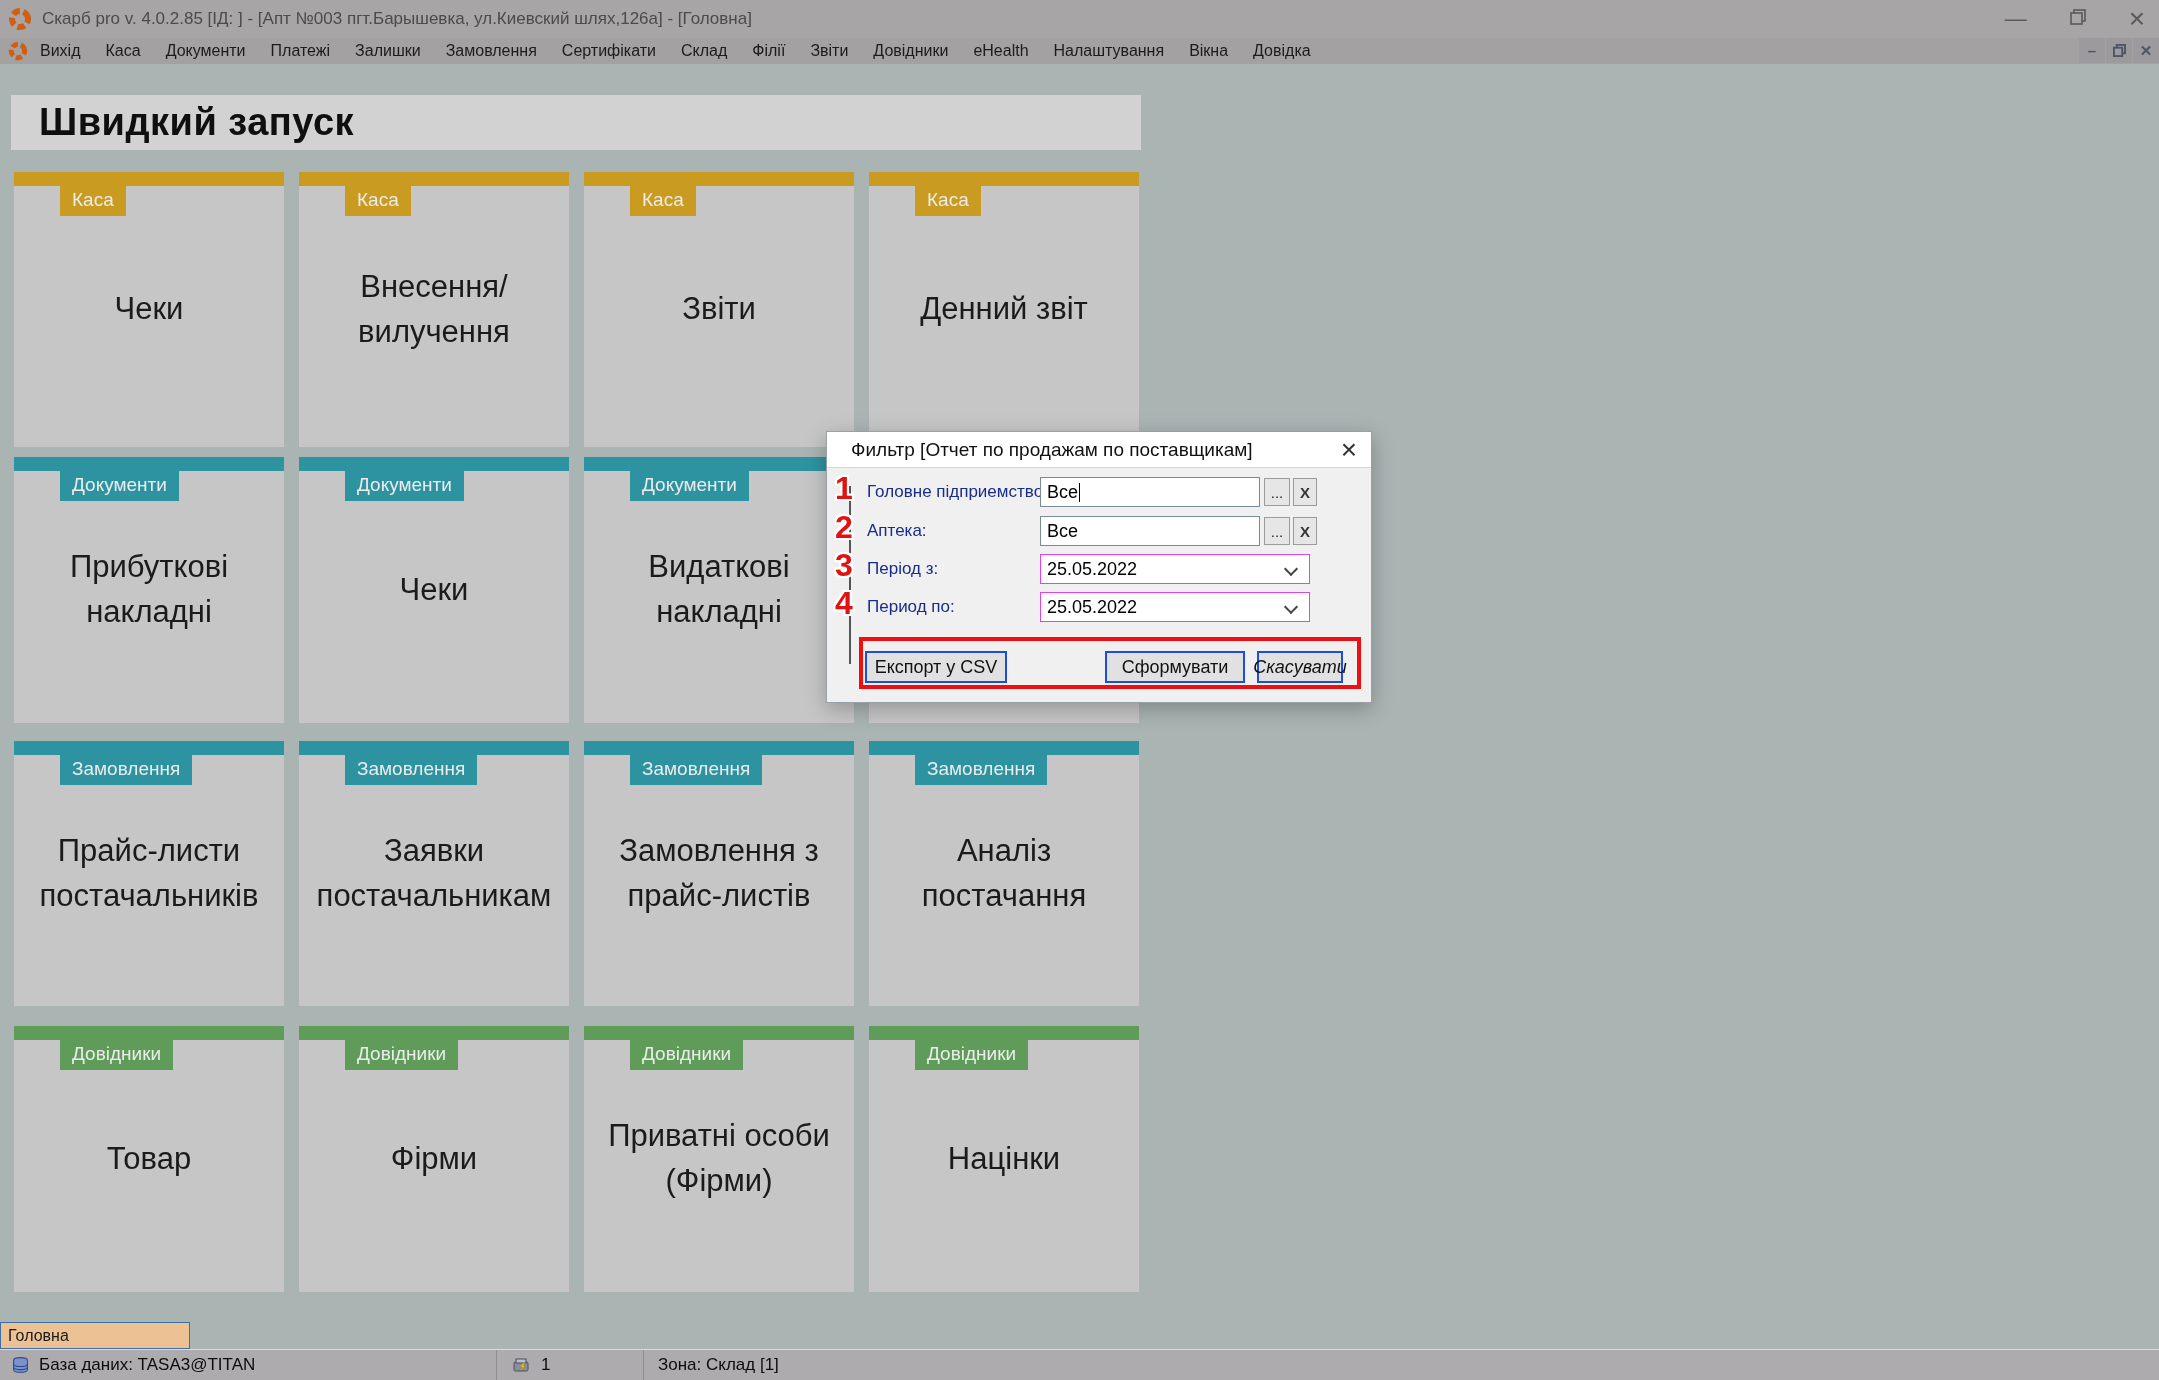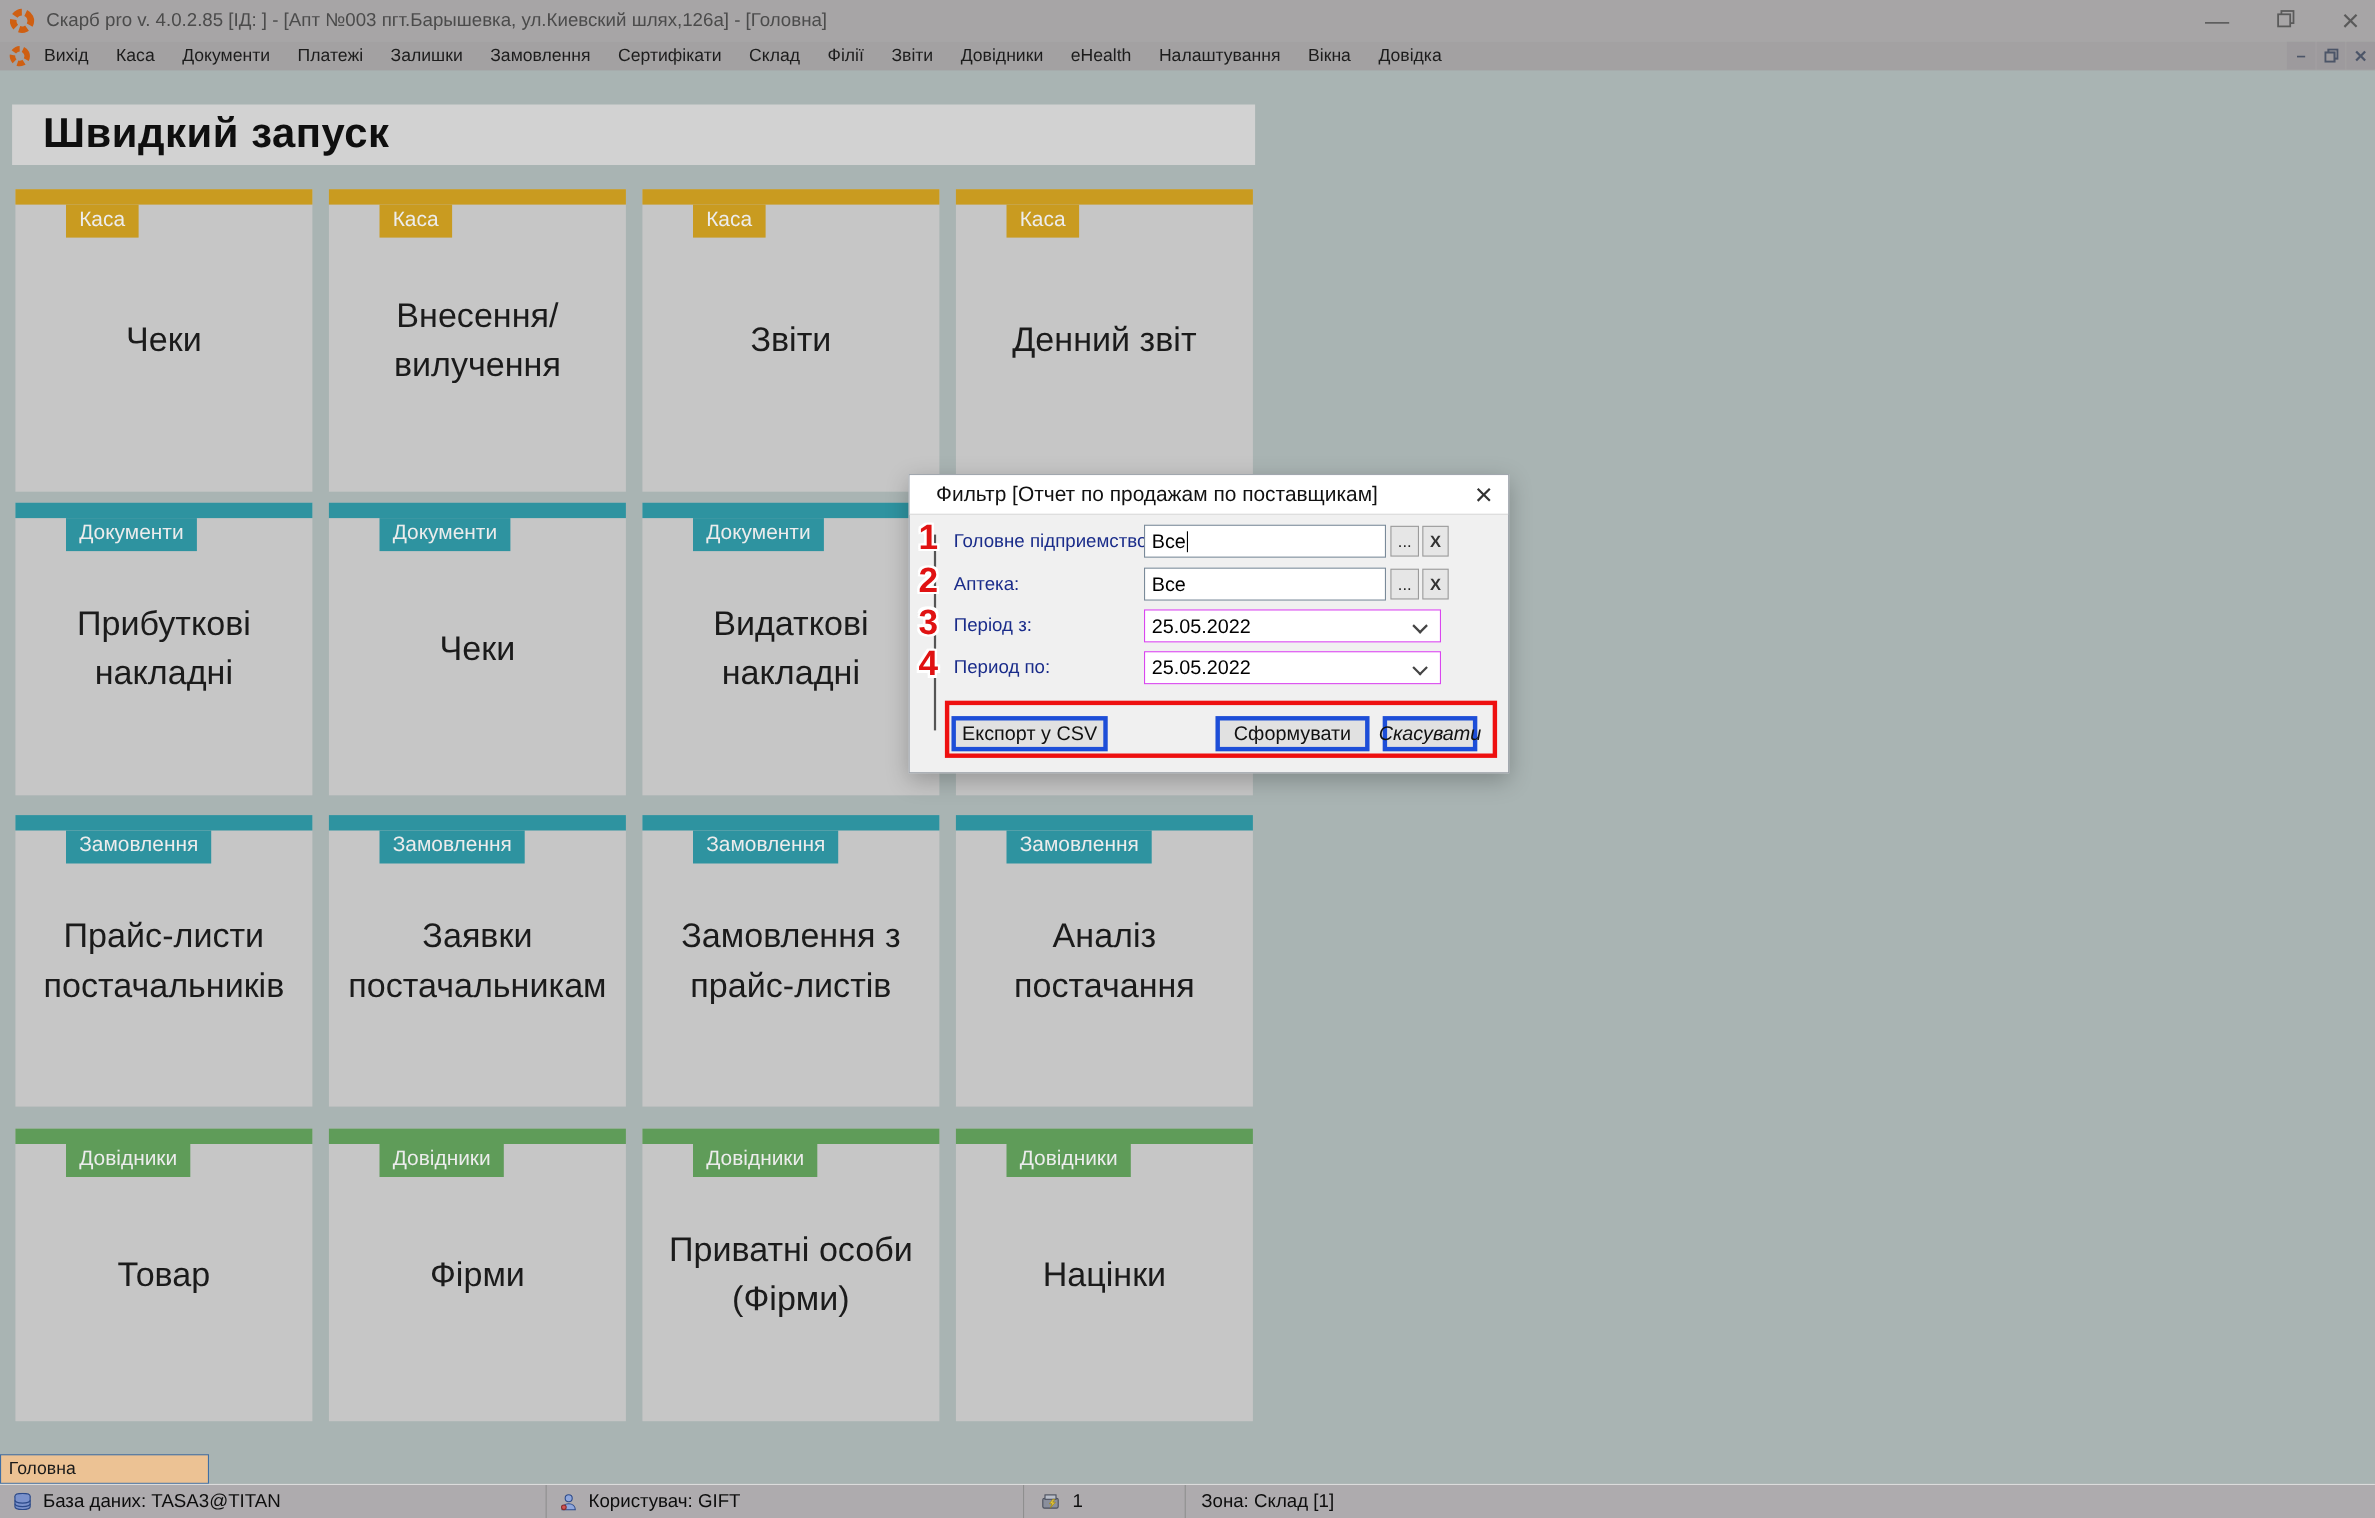--- a/index.html
+++ b/index.html
@@ -75,21 +75,21 @@
   .dlg-combo{
     position:absolute;left:213px;top:0;width:270px;height:30px;background:#fff;
     border:1px solid #d946ef;box-sizing:border-box;font-size:18px;color:#000;
     display:flex;align-items:center;padding-left:6px;
   }
   .chev{position:absolute;right:13px;top:9px;width:8px;height:8px;
     border-right:2px solid #444;border-bottom:2px solid #444;transform:rotate(45deg);}
   .red-box{position:absolute;left:32px;top:205px;width:502px;height:52px;
     border:4px solid #ee1010;box-sizing:border-box;}
   .dlg-btn{
-    position:absolute;top:219px;height:32px;background:#e1e1e1;border:4px solid #1d4ed8;
+    position:absolute;top:219px;height:32px;background:#e1e1e1;border:2px solid #1d4ed8;
     box-sizing:border-box;display:flex;align-items:center;justify-content:center;
     font-size:18px;color:#111;white-space:nowrap;
   }
   .btn-export{left:38px;width:142px;}
   .btn-generate{left:278px;width:140px;}
   .btn-cancel{left:430px;width:86px;font-style:italic;}
   
   .anno-line{position:absolute;left:849px;top:486px;width:2px;height:178px;background:#555;}
   .anno-num{
     position:absolute;left:835px;width:34px;text-align:left;
@@ -310,30 +310,20 @@
   <div class="status-cell" style="width:497px">
     <span class="s-icon">
       <svg width="17" height="17" viewBox="0 0 16 16">
           <ellipse cx="8" cy="3" rx="6.5" ry="2.4" fill="#7b92cc" stroke="#2c4a8a"></ellipse>
           <path d="M1.5 3v9c0 1.3 2.9 2.4 6.5 2.4s6.5-1.1 6.5-2.4V3" fill="#7b92cc" stroke="#2c4a8a"></path>
           <path d="M1.5 6.5c0 1.3 2.9 2.4 6.5 2.4s6.5-1.1 6.5-2.4M1.5 9.5c0 1.3 2.9 2.4 6.5 2.4s6.5-1.1 6.5-2.4" fill="none" stroke="#2c4a8a"></path>
         </svg>
     </span>
     <span class="s-txt">База даних: TASA3@TITAN</span>
   </div>
-  <div class="status-cell" style="width:434px">
-    <span class="s-icon">
-      <svg width="16" height="17" viewBox="0 0 16 16">
-          <circle cx="8" cy="4.5" r="3.2" fill="#8fa7dd" stroke="#2c4a8a"></circle>
-          <path d="M2 15c0-3.4 2.7-5.5 6-5.5s6 2.1 6 5.5z" fill="#8fa7dd" stroke="#2c4a8a"></path>
-          <circle cx="3.6" cy="12.8" r="2.1" fill="#d45555" stroke="#8a2c2c"></circle>
-        </svg>
-    </span>
-    <span class="s-txt">Користувач: GIFT</span>
-  </div>
   <div class="status-cell" style="width:147px">
     <span class="s-icon" style="margin-left:16px">
       <svg width="18" height="16" viewBox="0 0 18 16">
           <rect x="1" y="5" width="14" height="9" rx="1.5" fill="#8a8f9c" stroke="#4a4f5c"></rect>
           <rect x="3" y="2" width="10" height="4" fill="#b9bec9" stroke="#4a4f5c"></rect>
           <path d="M10 6l-3 4h2.4l-1.6 4 4.6-5.4h-2.4l2-2.6z" fill="#e8c93a" stroke="#9c8410" stroke-width="0.6"></path>
         </svg>
     </span>
     <span class="s-txt">1</span>
   </div>

